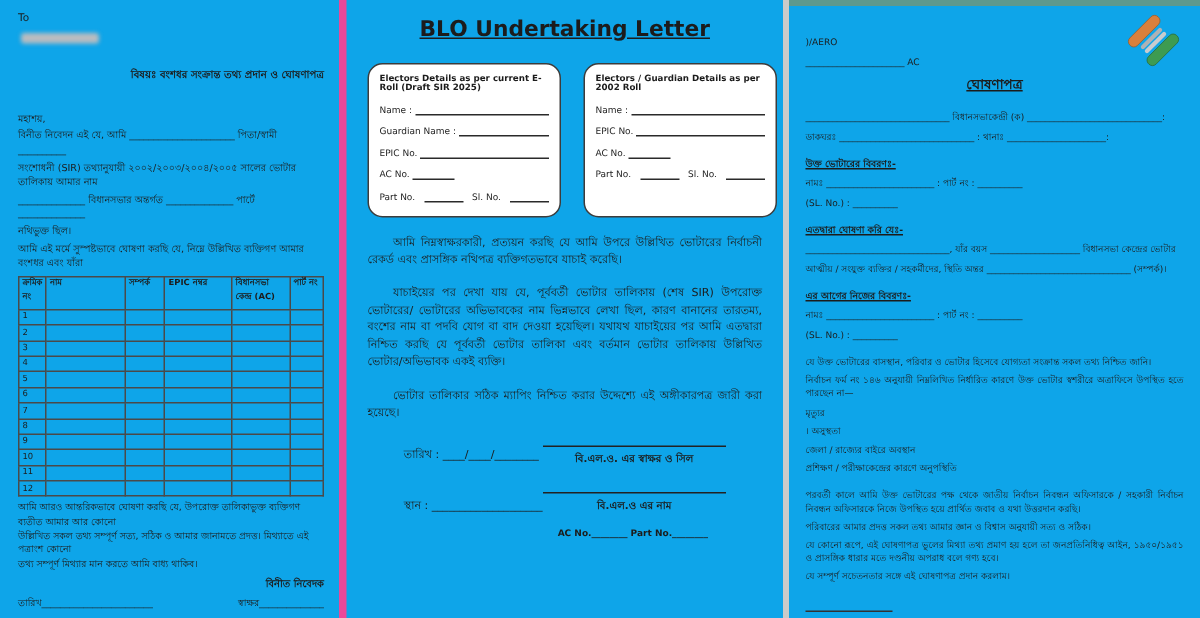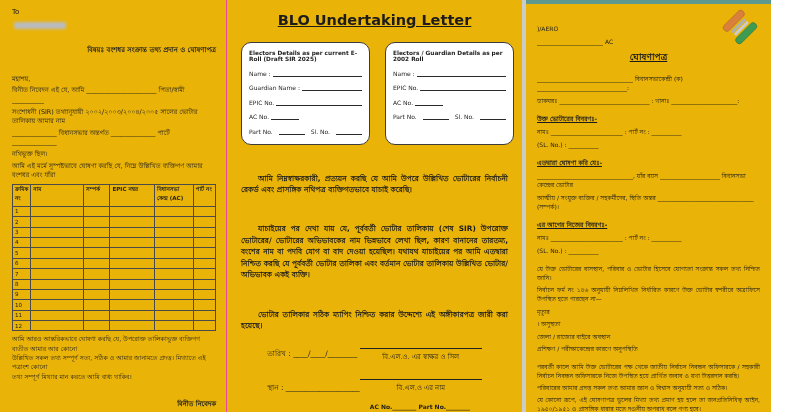--- a/index.html
+++ b/index.html
@@ -1,65 +1,65 @@
 <!DOCTYPE html>
 <html><head>
 <meta charset="utf-8">
 <style>
   * { margin:0; padding:0; box-sizing:border-box; }
   html,body { width:800px; height:412px; overflow:hidden; background:#f0f0ee;
     font-family:"DejaVu Sans","Liberation Sans",sans-serif; color:#1c1c1c; }
   .canvas { width:800px; height:412px; display:flex; background:#fff; }
 
   
-  .doc { position:relative; background:#eab308; height:412px; overflow:hidden; }
+  .doc { position:relative; background:#0ea5e9; height:412px; overflow:hidden; }
   .bl { display:inline-block; border-bottom:1px solid #2a2a2a; height:7px; vertical-align:baseline; }
 
   
   .doc-left { width:226px; padding:7px 10px 4px 12px; font-size:6.4px; line-height:1.5; }
   .l-to { font-size:7px; }
   .l-aero { font-size:7px; margin-top:3px; }
   .l-redact { width:52px; height:7px; background:#b9bcc0; filter:blur(1.5px); margin:4px 0 0 2px; border-radius:2px; }
   .l-subject { text-align:right; font-weight:bold; font-size:6.8px; margin-top:16px; }
   .l-body { margin-top:20px; }
   .l-body div { margin-top:2px; }
   .l-table { width:100%; border-collapse:collapse; margin-top:3px; table-layout:fixed; }
   .l-table th,.l-table td { border:0.8px solid #4a4a4a; font-size:5.6px; padding:0.5px 2px; text-align:left; vertical-align:top; font-weight:bold; }
   .l-table thead th { height:22px; }
   .l-table td { height:10.2px; font-weight:normal; }
   .l-close { margin-top:3px; font-size:6.2px; }
-  .l-regards { text-align:right; font-weight:bold; font-size:6.6px; margin-top:19px; }
+  .l-regards { text-align:right; font-weight:bold; font-size:6.6px; margin-top:4px; }
   .l-sigrow { display:flex; justify-content:space-between; margin-top:3px; font-size:6.2px; }
   .l-sig-left div { margin-bottom:7px; }
   .l-sig-right { text-align:left; }
   .l-sig-right div { margin-bottom:1.5px; }
 
   
-  .doc-mid { width:296px; border-left:1px solid #ec4899; padding:10px 14px 0 14px; }
+  .doc-mid { width:296px; border-left:5px solid #ec4899; padding:10px 14px 0 14px; }
   .m-title { text-align:center; font-size:14.5px; font-weight:bold; text-decoration:underline; margin-top:2px; }
   .m-boxes { display:flex; gap:15px; margin-top:14px; }
   .m-box { flex:1; border:1.3px solid #3c3c3c; border-radius:10px; padding:7px 7px 9px 7px; min-height:90px; background:#fff; }
   .m-box-title { font-size:5.8px; font-weight:bold; }
   .m-field { display:flex; align-items:flex-end; font-size:6px; margin-top:7.5px; white-space:nowrap; }
   .m-field .bl { flex:1; margin-left:2px; }
   .m-field-pair { display:flex; gap:6px; font-size:6px; margin-top:7.5px; }
   .m-field-pair span.lbl { white-space:nowrap; }
   .m-field-pair .bl { width:26px; }
-  .m-para { font-size:7.4px; line-height:1.55; text-align:justify; text-indent:17px; margin-top:28px;font-weight:bold; }
+  .m-para { font-size:7.4px; line-height:1.55; text-align:justify; text-indent:17px; margin-top:11px; }
   .m-bottom { display:flex; justify-content:center; margin-top:16px; }
   .m-date-col { font-size:7.4px; }
   .m-date-col .place { margin-top:22px; }
   .m-sig-col { width:122px; text-align:center; }
   .m-sigline { border-top:1px solid #222; margin-bottom:2px; }
-  .m-cap { font-size:6.8px; font-weight:normal; }
+  .m-cap { font-size:6.8px; font-weight:bold; }
   .m-cap2 { margin-top:16px; }
   .m-acpart { font-size:6px; font-weight:bold; margin-top:9px; text-align:left; padding-left:10px; }
 
   
-  .doc-right { width:249px; border-left:4px solid #cbcbc9; padding:6px 11px 0 11px; font-size:6px; line-height:1.5; }
+  .doc-right { width:278px; border-left:4px solid #cbcbc9; padding:6px 11px 0 11px; font-size:6px; line-height:1.5; }
   .r-topbar { position:absolute; top:0; left:0; right:0; height:4px; background:#5d998e; }
   .r-logo { position:absolute; top:8px; right:12px; width:38px; height:38px; }
   .r-aero { margin-top:18px; font-size:6px; }
   .r-acline { margin-top:4px; }
   .r-title { text-align:center; font-size:9px; font-weight:bold; text-decoration:underline; margin-top:5px; }
   .r-line { margin-top:4px; }
   .r-head { font-weight:bold; text-decoration:underline; margin-top:9px; font-size:6.2px; }
   .r-para { text-align:justify; margin-top:3px; }
   .r-gap { margin-top:9px; }
   .r-bullets div { margin-top:3.5px; }

